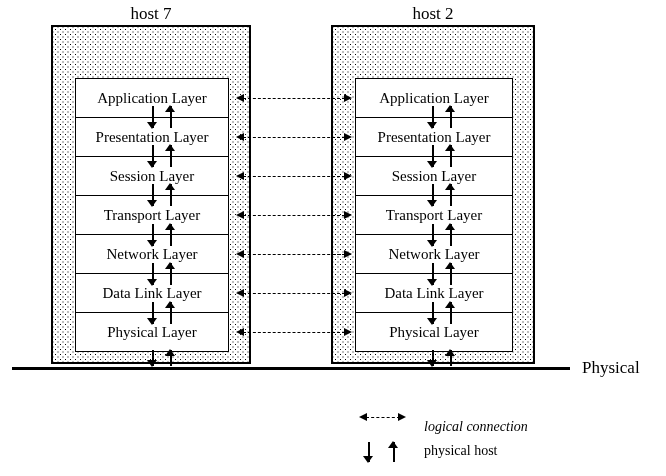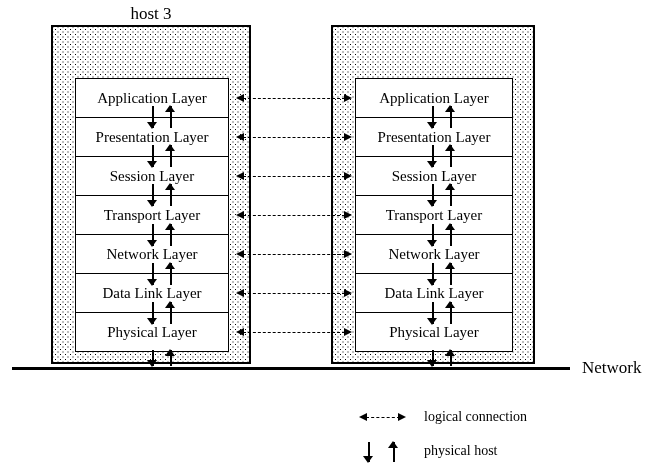--- a/index.html
+++ b/index.html
@@ -45,21 +45,22 @@
   .net-label{position:absolute;font-size:17px;white-space:nowrap;}
 
   .legend-text{position:absolute;font-size:14px;white-space:nowrap;}
   .legend-dash{position:absolute;height:0;border-top:1.6px dashed #000;}
 </style>
 </head>
 <body>
 
 <div class="canvas">
 
-  <div class="host-title" style="left:51px;top:4px;width:200px;">host 3</div>
+  <div class="host-title" style="left:51px;top:4px;width:200px;">host 7</div>
+  <div class="host-title" style="left:331px;top:4px;width:204px;">host 2</div>
 
   <div class="host-box" style="left:51px;top:25px;width:200px;height:339px;"></div>
 
   <div class="layer-stack" id="stack1" style="left:75px;top:78px;width:154px;height:274px;">
       <div class="layer-row">
         <span class="layer-label">Application Layer</span>
       </div>
       <div class="layer-row">
         <span class="layer-label">Presentation Layer</span>
       </div>
@@ -239,30 +240,30 @@
       <div class="hhead right" style="left: 344px; top: 250px;"></div>
       <div class="dashline" style="left: 243px; top: 293px; width: 102px;"></div>
       <div class="hhead left" style="left: 236px; top: 289px;"></div>
       <div class="hhead right" style="left: 344px; top: 289px;"></div>
       <div class="dashline" style="left: 243px; top: 332px; width: 102px;"></div>
       <div class="hhead left" style="left: 236px; top: 328px;"></div>
       <div class="hhead right" style="left: 344px; top: 328px;"></div>
     </div>
 
   <div class="netline" style="left:12px;top:367px;width:558px;height:3px;"></div>
-  <div class="net-label" style="left:582px;top:358px;">Network</div>
+  <div class="net-label" style="left:582px;top:358px;">Physical</div>
 
   <div>
 
     <div>
       <div class="legend-dash" style="left:366px;top:417px;width:34px;"></div>
       <div class="hhead left" style="left:359px;top:413px;"></div>
       <div class="hhead right" style="left:398px;top:413px;"></div>
     </div>
-    <div class="legend-text" style="left:424px;top:409px;">logical connection</div>
+    <div class="legend-text" style="left:424px;top:419px;font-style:italic;">logical connection</div>
 
     <div>
       <div class="varrow" style="left:363px;top:442px;height:20px;">
         <div class="vline"></div>
           <div class="vhead down"></div>
       </div>
       <div class="varrow" style="left:388px;top:442px;height:20px;">
         <div class="vline"></div>
           <div class="vhead up"></div>
       </div>

